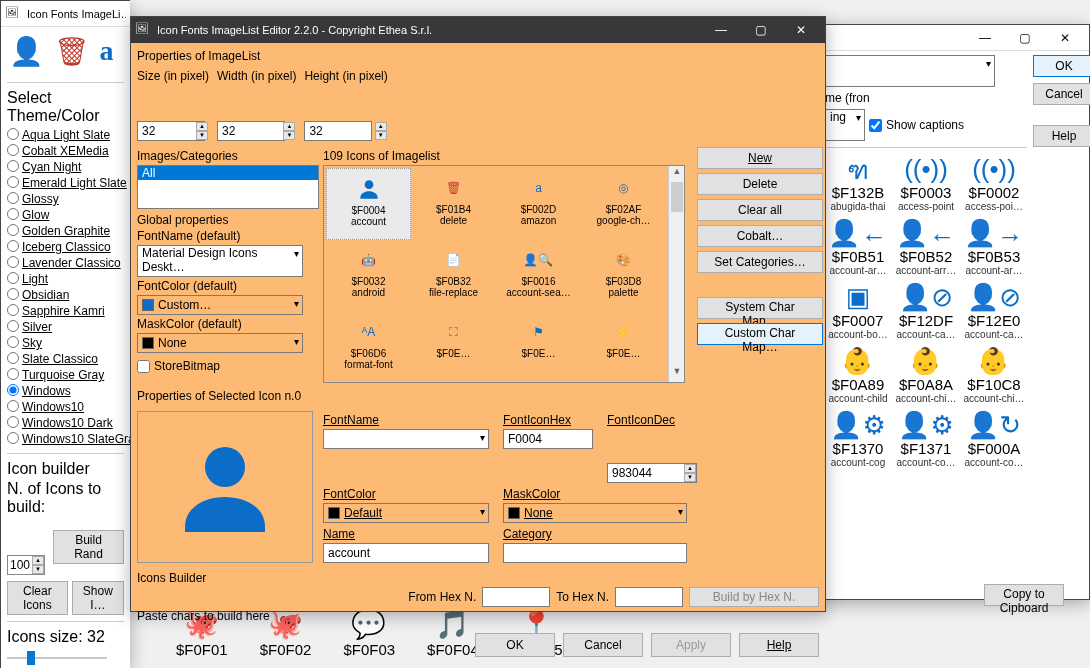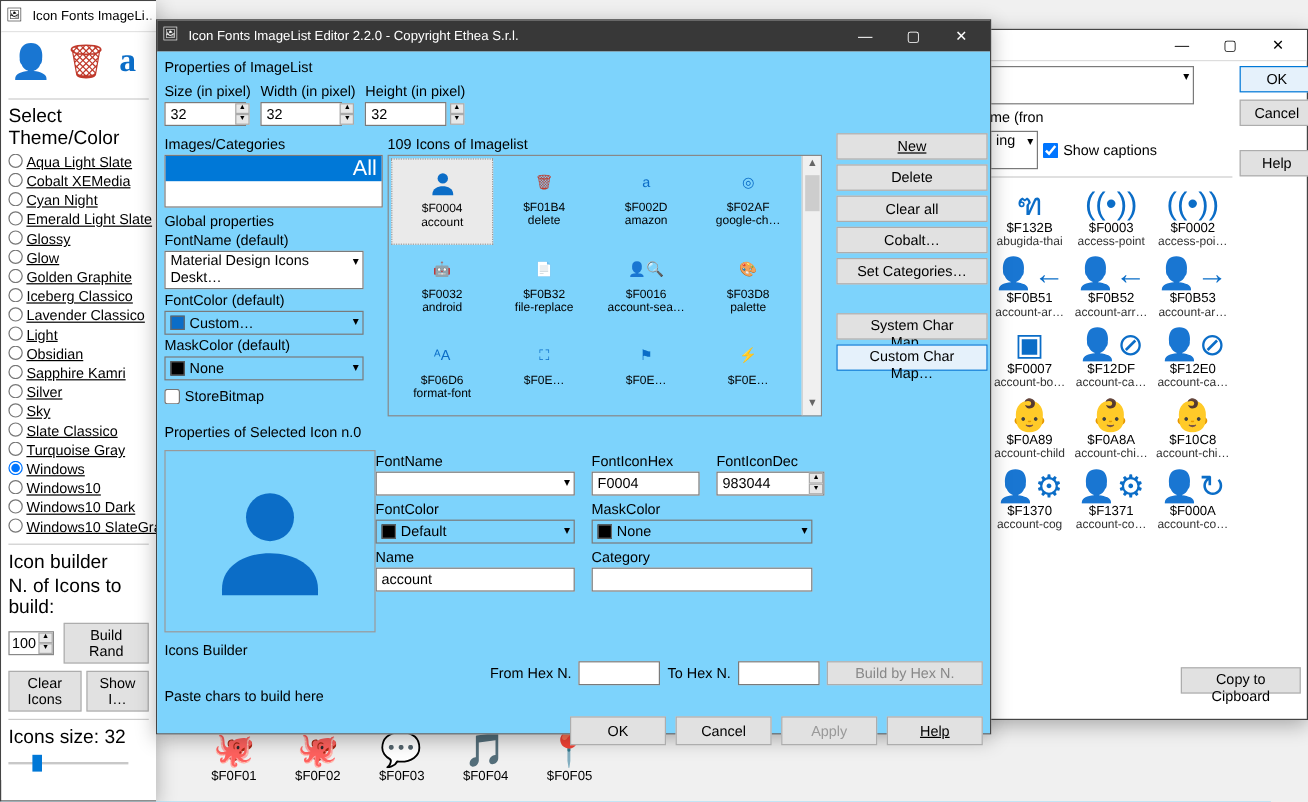--- a/index.html
+++ b/index.html
@@ -17,52 +17,52 @@
 .bg-window { left: 0; top: 0; width: 130px; height: 668px; border-right: none; }
 .bg-body { padding: 4px 6px; background: #fff; }
 .bg-icons { display: flex; gap: 10px; padding: 4px 2px 8px; }
 .bg-icon { font-size: 28px; }
 .section-label { font-size: 16px; margin: 2px 0; }
 .radio-list { margin-top: 2px; }
 .radio-row { display: flex; gap: 3px; padding: 1px 0; font-size: 12px; white-space: nowrap; text-decoration: underline; }
 .radio-row input { width: 12px; height: 12px; }
 hr.sep { border: none; border-top: 1px solid #ccc; margin: 6px 0; }
 .num-input { width: 38px; height: 20px; border: 1px solid #888; padding: 0 14px 0 2px; }
-.spin-wrap { position: relative; display: inline-block; }
+.spin-wrap { position: relative; display: inline-block; margin-top: 36px; }
 .spin-btns { position: absolute; right: 1px; top: 1px; width: 12px; height: 18px; display: flex; flex-direction: column; }
 .spin-b { height: 9px; background: #e8e8e8; border: 1px solid #aaa; font-size: 6px; text-align: center; line-height: 6px; }
 .btn { background: #e1e1e1; border: 1px solid #adadad; padding: 2px 8px; font-size: 12px; cursor: pointer; }
 .btn.accent { background: #e5f1fb; border: 1px solid #0078d7; }
 
 .right-window { left: 820px; top: 24px; width: 270px; height: 576px; }
 .right-body { display: flex; padding: 4px; }
 .right-main { flex: 1; }
 .right-sidebar { width: 64px; padding-left: 6px; display: flex; flex-direction: column; gap: 6px; }
 .right-sidebar .btn { width: 62px; height: 22px; }
 .combo-row { display: flex; align-items: center; gap: 4px; margin: 4px 0; }
 .combo { border: 1px solid #7a7a7a; background: #fff; height: 32px; padding: 0 16px 0 4px; position: relative; }
 .combo::after { content: "▾"; position: absolute; right: 3px; top: 2px; font-size: 10px; }
 .check-row { display: flex; align-items: center; gap: 4px; font-size: 12px; }
 .icon-grid { display: grid; grid-template-columns: repeat(3, 66px); gap: 2px; margin-top: 6px; border-top: 1px solid #ccc; padding-top: 4px; }
 .icon-cell { text-align: center; padding: 2px; }
 .icon-glyph { font-size: 26px; color: #0b6dc7; height: 30px; display: flex; align-items: center; justify-content: center; }
-.icon-code { font-size: 11px; color: #000; }
+.icon-code { font-size: 15px; color: #000; }
 .icon-name { font-size: 10px; color: #333; white-space: nowrap; overflow: hidden; text-overflow: ellipsis; }
 
 .main-window { left: 130px; top: 16px; width: 696px; height: 596px; z-index: 10; }
-.mw-body { padding: 4px 6px; background: #7dd3fc; display: flex; flex-direction: column; height: calc(100% - 26px); }
+.mw-body { padding: 4px 6px; background: #fdba74; display: flex; flex-direction: column; height: calc(100% - 26px); }
 .fieldlabel { font-size: 12px; margin: 2px 0; }
 .size-row { display: flex; gap: 8px; margin: 2px 0 6px; }
 .size-col { display: flex; flex-direction: column; }
 .inputnum { width: 68px; height: 20px; border: 1px solid #7a7a7a; padding: 0 14px 0 4px; }
 
 .mid-row { display: flex; gap: 4px; }
 .cat-col { width: 182px; }
 .list-box { border: 1px solid #7a7a7a; background: #fff; height: 44px; }
-.list-sel { background: #0078d7; color: #fff; padding: 0 4px; font-size: 18px; text-align: right; }
+.list-sel { background: #0078d7; color: #fff; padding: 0 4px; font-size: 12px; }
 .colorcombo { width: 166px; height: 20px; border: 1px solid #7a7a7a; display: flex; align-items: center; padding: 0 4px; position: relative; }
 .colorcombo::after { content: "▾"; position: absolute; right: 3px; top: 2px; font-size: 10px; }
 .color-sw { width: 12px; height: 12px; border: 1px solid #666; margin-right: 4px; }
 
 .icons-col { flex: 1; border: 1px solid #888; display: flex; position: relative; }
 .icon-gallery { flex: 1; display: grid; grid-template-columns: repeat(4, 1fr); gap: 0; padding: 2px; overflow: hidden; }
 .gal-cell { text-align: center; padding: 4px 2px; height: 72px; }
 .gal-cell.selected { background: #eaeaea; border: 1px dotted #999; }
 .gal-glyph { font-size: 28px; color: #0b6dc7; height: 32px; display: flex; align-items: center; justify-content: center; }
 .gal-glyph svg { width: 26px; height: 26px; }
@@ -70,42 +70,42 @@
 .gal-name { font-size: 10px; overflow: hidden; text-overflow: ellipsis; white-space: nowrap; }
 .scrollbar { width: 16px; background: #f0f0f0; border-left: 1px solid #ccc; position: relative; }
 .scroll-thumb { position: absolute; top: 16px; left: 2px; width: 12px; height: 30px; background: #cdcdcd; }
 .scroll-arrow { position: absolute; left: 0; width: 16px; height: 16px; text-align: center; font-size: 9px; color: #666; }
 .sa-up { top: 0; } .sa-dn { bottom: 0; }
 
 .btn-col { width: 130px; display: flex; flex-direction: column; gap: 4px; padding-left: 8px; }
 .btn-col .btn { width: 126px; height: 22px; text-align: center; }
 .btn-col .spacer { height: 16px; }
 
-.sel-icon-row { display: flex; margin-top: 6px; }
+.sel-icon-row { display: flex; gap: 10px; margin-top: 6px; text-decoration: underline; }
 .preview-box { width: 176px; height: 152px; border: 1px solid #999; display: flex; align-items: center; justify-content: center; }
 .preview-box svg { width: 120px; height: 120px; }
 .props-grid { flex: 1; display: grid; grid-template-columns: 1fr 1fr; gap: 2px 14px; align-content: start; }
 .props-grid .field input, .props-grid .field .colorcombo, .props-grid .field .combo { width: 100%; height: 20px; }
 .props-grid input[type=text] { border: 1px solid #7a7a7a; padding: 0 4px; }
 
 .builder-sect { margin-top: 6px; }
 .hex-row { display: flex; align-items: center; gap: 6px; margin: 2px 0; justify-content: flex-end; }
 .hex-row input { width: 68px; height: 20px; border: 1px solid #7a7a7a; padding: 0 4px; }
 .hex-row .btn { width: 130px; }
 .paste-area { width: 100%; height: 24px; border: 1px solid #7a7a7a; margin-top: 2px; }
 .paste-row { display: flex; gap: 8px; align-items: flex-start; }
 
 .dlg-btns { display: flex; justify-content: flex-end; gap: 8px; margin-top: 8px; }
 .dlg-btns .btn { width: 80px; height: 24px; }
 
 .bottom-strip { position: absolute; left: 176px; top: 608px; width: 640px; height: 56px; display: flex; gap: 32px; }
 .strip-cell { text-align: center; }
 .strip-glyph { font-size: 28px; color: #0b6dc7; }
 
-.copy-btn { position: absolute; left: 984px; top: 556px; width: 100px; height: 22px; }
+.copy-btn { position: absolute; left: 984px; top: 584px; width: 80px; height: 22px; }
 
 u { text-decoration: underline; }
 .slider-track { width: 100px; height: 20px; position: relative; margin-top: 2px; }
 .slider-line { position: absolute; top: 9px; left: 0; right: 0; height: 2px; background: #c8c8c8; }
 .slider-thumb { position: absolute; top: 3px; left: 20px; width: 8px; height: 14px; background: #0078d7; }
 
 </style>
 </head>
 <body>
 

